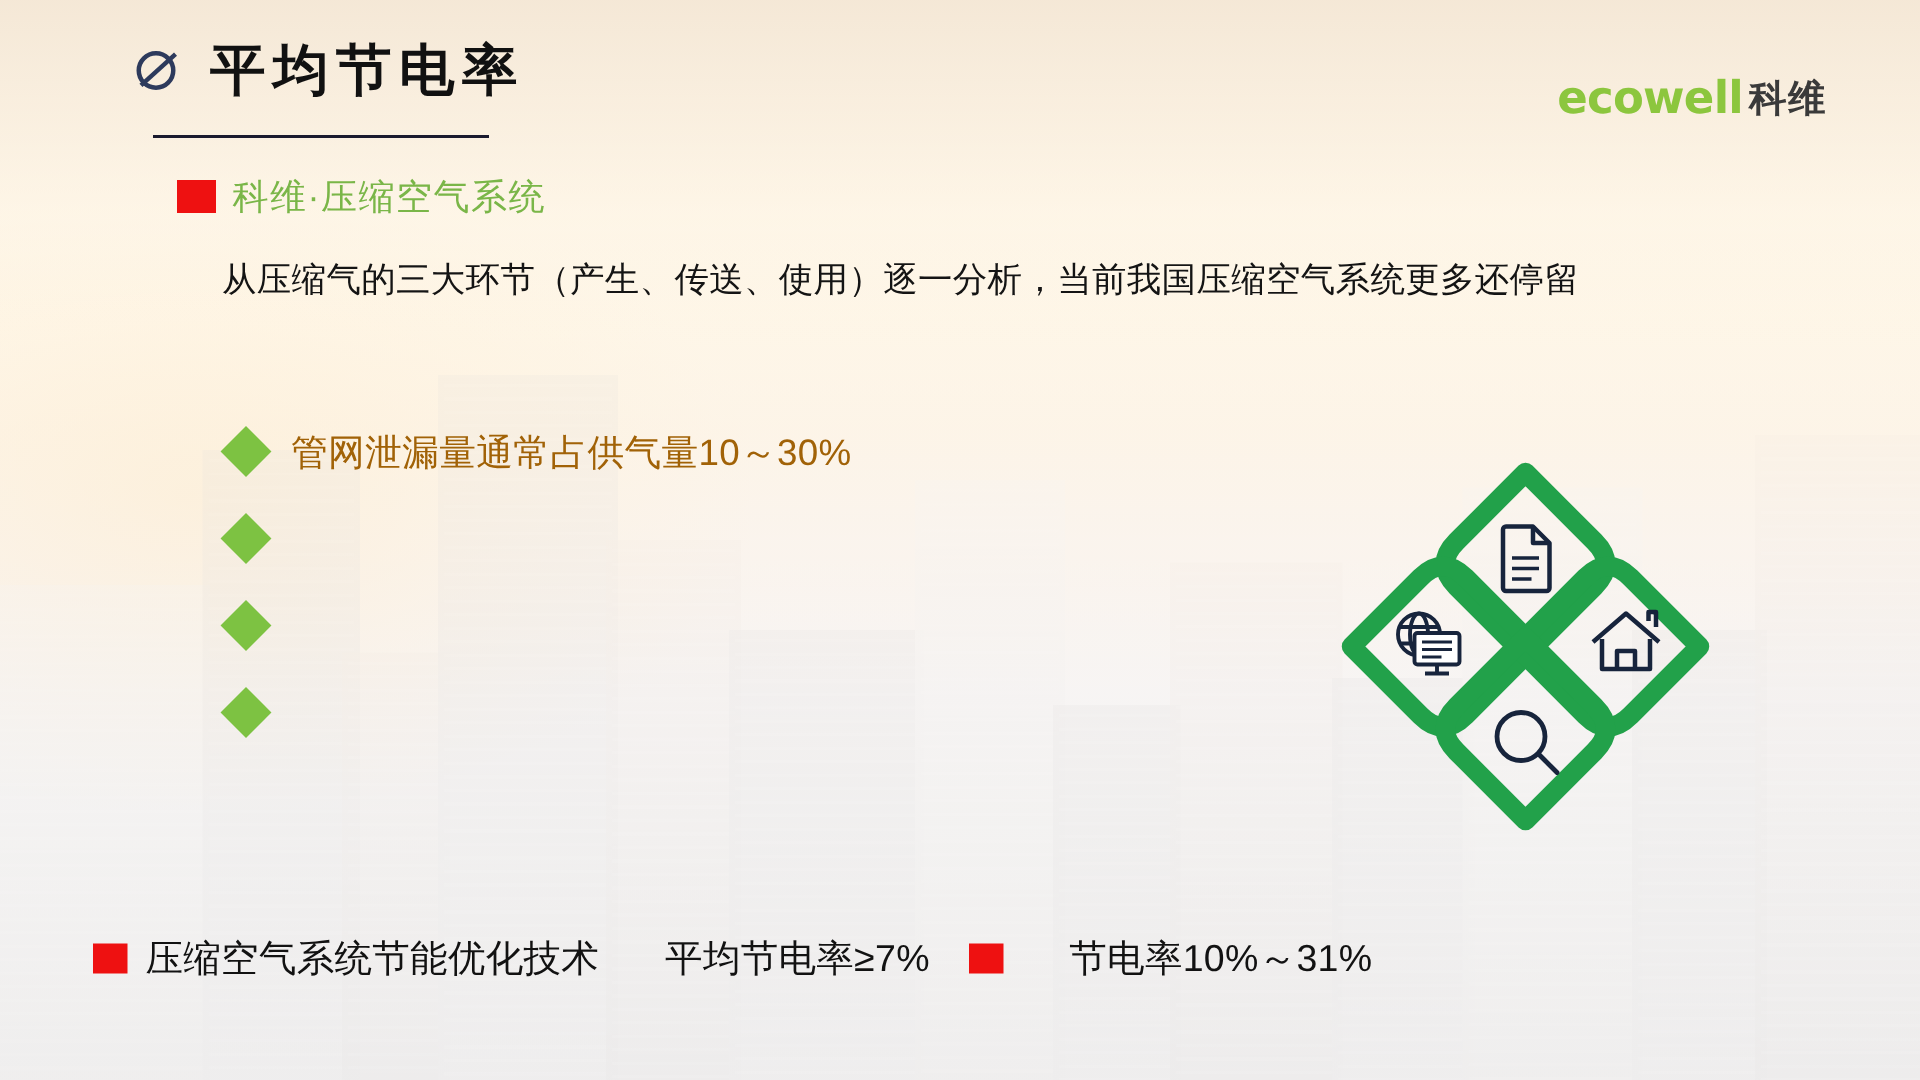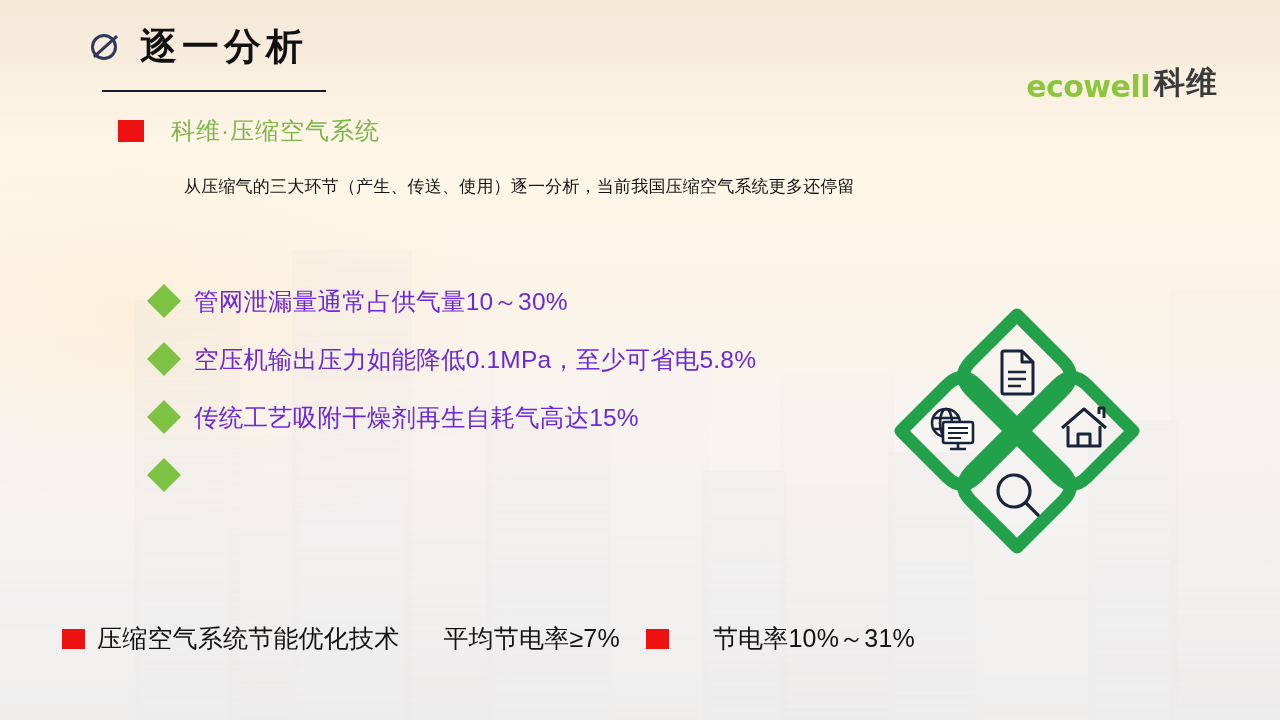--- a/index.html
+++ b/index.html
@@ -131,48 +131,48 @@
     top: 90px;
     width: 224px;
     height: 2px;
     background: #1a1a2e;
   }
 
   
   .logo {
     position: absolute;
     right: 62px;
-    top: 62px;
-    display: flex;
-    align-items: flex-end;
+    top: 48px;
+    display: flex;
+    align-items: center;
     gap: 4px;
     white-space: nowrap;
   }
   .logo-eco {
     font-size: 30px;
     font-weight: bold;
     color: #8cc63e;
     letter-spacing: -0.5px;
     font-family: "DejaVu Sans", sans-serif;
   }
   .logo-cn {
-    font-size: 31px;
+    font-size: 25px;
     font-weight: bold;
     color: #3a3a3a;
     letter-spacing: 1px;
   }
 
   
   .section-head {
     position: absolute;
     left: 118px;
     top: 115px;
     display: flex;
     align-items: center;
-    gap: 27px;
+    gap: 11px;
   }
   .red-sq {
     width: 26px; height: 22px;
     background: #ee1111;
     flex: none;
   }
   .red-sq.small { width: 23px; height: 20px; }
   .section-title {
     font-size: 24px;
     color: #7ab648;
@@ -180,24 +180,23 @@
     white-space: nowrap;
   }
 
   
   .para {
     position: absolute;
     left: 82px;
     top: 160px;
     width: 1130px;
     color: #141414;
-    font-size: 17px;
+    font-size: 23px;
     line-height: 53px;
     letter-spacing: 0.2px;
-    margin-left: 36px;
   }
   .para .ind { display: inline-block; width: 66px; }
 
   
   .bullets {
     position: absolute;
     left: 150px;
     top: 272px;
   }
   .bullet-row {
@@ -208,21 +207,21 @@
   }
   .diamond {
     width: 24px; height: 24px;
     background: #7dc242;
     transform: rotate(45deg);
     flex: none;
     margin-left: 2px;
   }
   .bullet-text {
     font-size: 24.5px;
-    color: #6d28d9;
+    color: #a16207;
     white-space: nowrap;
     letter-spacing: 0.2px;
   }
 
   
   .clover {
     position: absolute;
     left: 888px;
     top: 302px;
     width: 258px;
@@ -277,21 +276,21 @@
     <div class="bld warm" style="left:1170px; width:125px; height:430px;"></div>
   </div>
   <div class="haze"></div>
   <div class="bg-glow-top"></div>
 
   <div class="title-row">
     <span class="title-mark">
       <span class="ring"></span>
         <span class="slash"></span>
     </span>
-    <span class="slide-title">逐一分析</span>
+    <span class="slide-title">平均节电率</span>
   </div>
   <div class="title-rule"></div>
 
   <div class="logo">
     <span class="logo-eco">ecowell</span>
     <span class="logo-cn">科维</span>
   </div>
 
   <div class="section-head">
     <span class="red-sq"></span>
@@ -302,25 +301,23 @@
     <span class="ind"></span><span>从压缩气的三大环节（产生、传送、使用）逐一分析，当前我国压缩空气系统更多还停留</span><br>
   </div>
 
   <div class="bullets">
     <div class="bullet-row">
       <span class="diamond"></span>
       <span class="bullet-text">管网泄漏量通常占供气量10～30%</span>
     </div>
     <div class="bullet-row">
       <span class="diamond"></span>
-      <span class="bullet-text">空压机输出压力如能降低0.1MPa，至少可省电5.8%</span>
     </div>
     <div class="bullet-row">
       <span class="diamond"></span>
-      <span class="bullet-text">传统工艺吸附干燥剂再生自耗气高达15%</span>
     </div>
     <div class="bullet-row">
       <span class="diamond"></span>
     </div>
   </div>
 
   <div class="clover">
     <svg width="258" height="258" viewBox="0 0 258 258">
       <g fill="none" stroke="#22a14a" stroke-width="13" stroke-linejoin="round">
 

